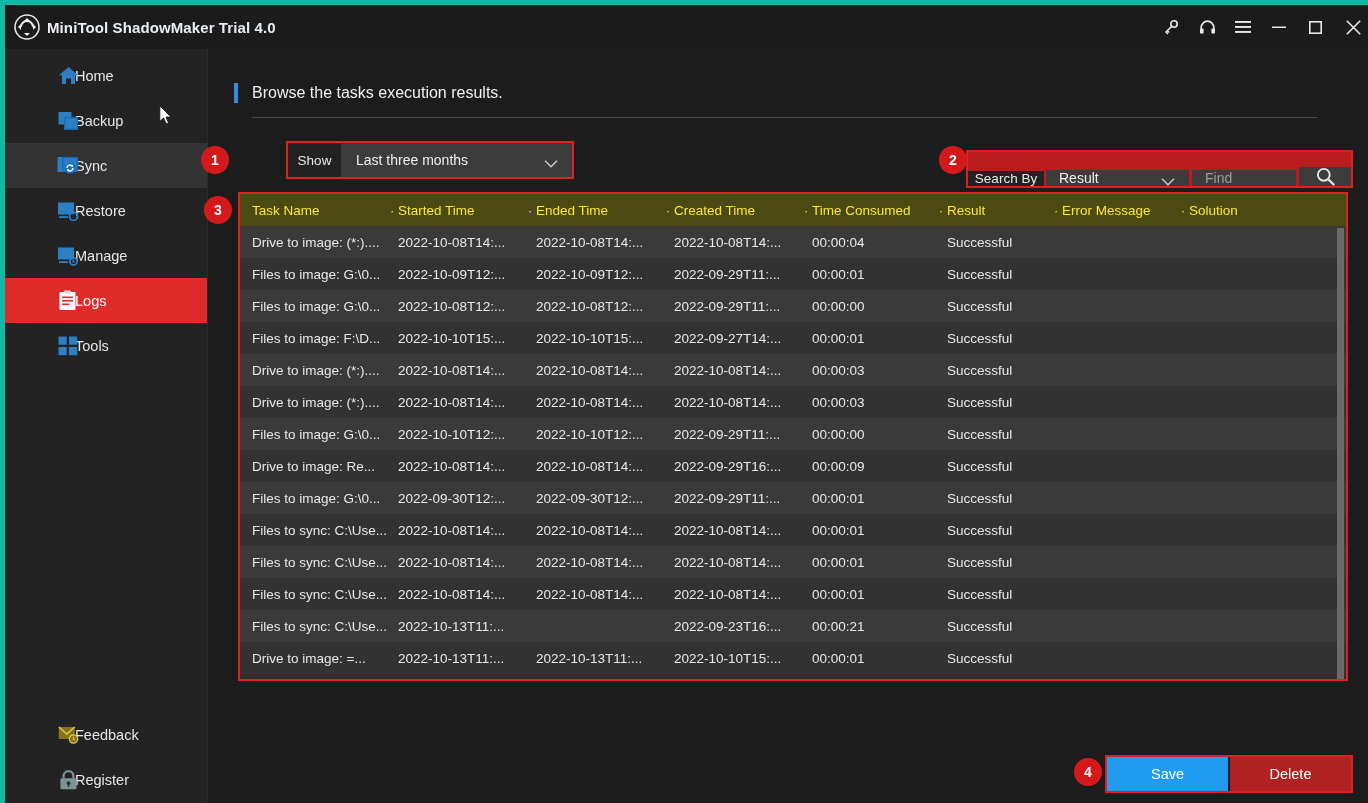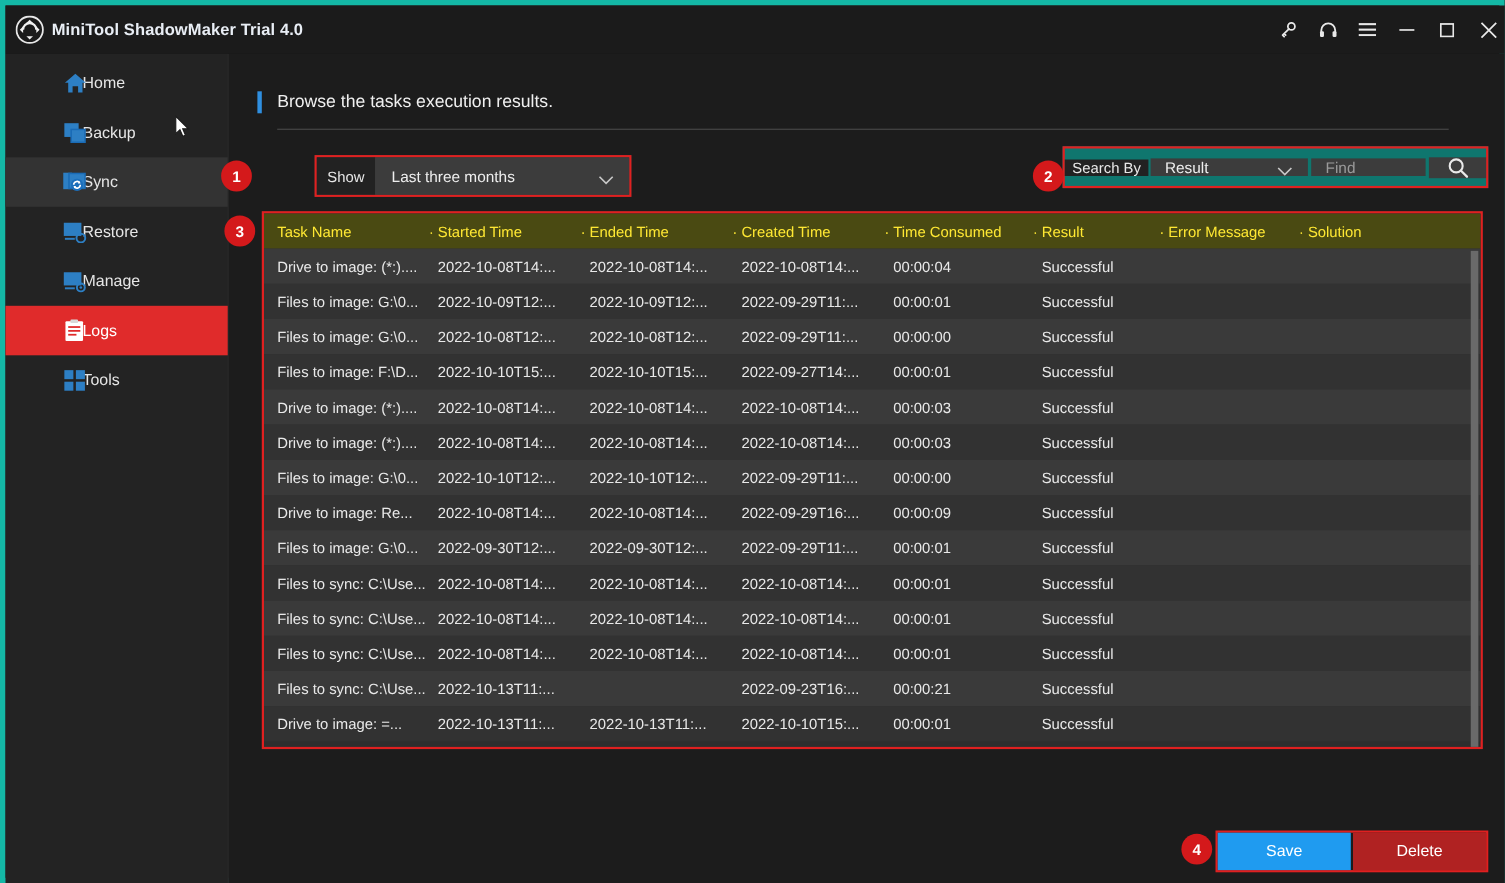--- a/index.html
+++ b/index.html
@@ -109,25 +109,25 @@
     padding-left: 15px;
     color: #eeeeee; font-size: 14px;
   }
   .chev {
     position: absolute; right: 14px; top: 50%;
     transform: translateY(-50%);
     width: 14px; height: 9px;
   }
 
   .search-group {
-    position: absolute; right: 20px; top: 84px;
-    display: flex; align-items: center;
+    position: absolute; right: 20px; top: 101px;
+    display: flex; align-items: flex-end;
     height: 38px;
     border: 2px solid #e02020;
-    background: #0f766e;
+    background: #b91c1c;
   }
   .search-label {
     width: 76px;
     display: flex; align-items: center; justify-content: center;
     background: #222222; color: #e8e8e8; font-size: 13.5px;
   }
   .search-select {
     position: relative; width: 143px;
     background: #3c3c3c; display: flex; align-items: center;
     padding-left: 13px; color: #eeeeee; font-size: 14px;
@@ -371,20 +371,44 @@
             <rect x="0.5" y="0.5" width="8.2" height="8.2" fill="#2d7fc4"></rect>
             <rect x="11" y="0.5" width="8.2" height="8.2" fill="#2d7fc4"></rect>
             <rect x="0.5" y="11" width="8.2" height="8.2" fill="#2d7fc4"></rect>
             <rect x="11" y="11" width="8.2" height="8.2" fill="#2d7fc4"></rect>
           </svg>
         </span>
         <span class="nav-label">Tools</span>
       </div>
     </div>
 
+    <div class="nav-bottom">
+      <div class="nav-item">
+        <span class="nav-ico">
+          <svg width="21" height="18" viewBox="0 0 21 18">
+            <rect x="0.8" y="1" width="16" height="12" fill="#8a7218"></rect>
+            <path d="M0.8 1 L8.8 8 L16.8 1" fill="none" stroke="#d9c45e" stroke-width="1.6"></path>
+            <circle cx="15.5" cy="13" r="4.2" fill="#8a7218" stroke="#d9c45e" stroke-width="1.2"></circle>
+            <path d="M15.5 10.8 v2.4 l1.4 1" stroke="#d9c45e" stroke-width="1.2" fill="none"></path>
+          </svg>
+        </span>
+        <span class="nav-label">Feedback</span>
+      </div>
+      <div class="nav-item">
+        <span class="nav-ico">
+          <svg width="19" height="20" viewBox="0 0 19 20">
+            <path d="M4.6 8.5 V6 a4.9 4.9 0 0 1 9.8 0 v2.5" fill="none" stroke="#7e9396" stroke-width="2.2"></path>
+            <rect x="1.4" y="8.3" width="16.2" height="11" rx="1.4" fill="#7e9396"></rect>
+            <circle cx="9.5" cy="13.2" r="1.9" fill="#2a3234"></circle>
+            <rect x="8.7" y="13.6" width="1.6" height="3.3" fill="#2a3234"></rect>
+          </svg>
+        </span>
+        <span class="nav-label">Register</span>
+      </div>
+    </div>
   </div>
 
   <div class="main">
 
     <div class="page-head">
       <div class="accent-bar"></div>
       <div class="page-title">Browse the tasks execution results.</div>
     </div>
     <div class="head-rule"></div>
 

